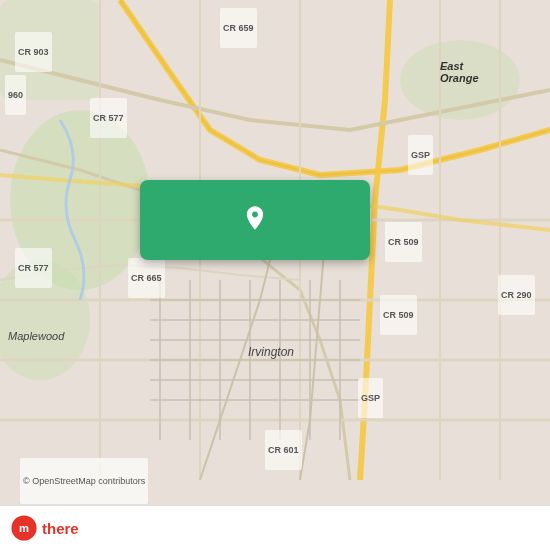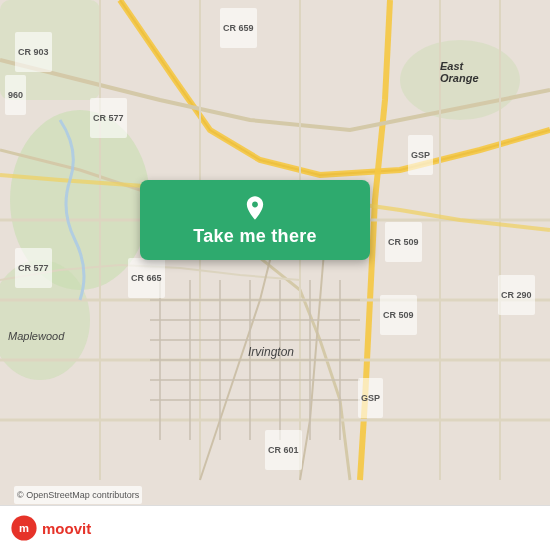--- a/index.html
+++ b/index.html
@@ -100,25 +100,25 @@
     #moovit-logo .moovit-name {
       font-size: 15px;
       font-weight: bold;
       color: #e63329;
     }
 
     
     #osm-attr {
       position: absolute;
       bottom: 46px;
-      left: 14px;
+      left: 20px;
       font-size: 9px;
       color: #555;
       background: rgba(255,255,255,0.7);
-      padding: 4px 3px;
+      padding: 18px 3px;
       border-radius: 2px;
     }
 
     
     .road-label {
       position: absolute;
       font-size: 9px;
       color: #555;
       font-weight: bold;
       background: rgba(255,255,255,0.6);
@@ -207,30 +207,29 @@
 
   <div class="place-label" style="left:440px; top:60px; font-size:11px; font-weight:bold; color:#333;">East<br>Orange</div>
   <div class="place-label" style="left:8px; top:330px; font-size:11px; color:#444;">Maplewood</div>
   <div class="place-label" style="left:248px; top:345px; font-size:12px; color:#444;">Irvington</div>
 
   <div id="cta-banner">
 
     <svg class="pin-icon" viewBox="0 0 24 24" fill="white" xmlns="http://www.w3.org/2000/svg">
       <path d="M12 2C8.13 2 5 5.13 5 9c0 5.25 7 13 7 13s7-7.75 7-13c0-3.87-3.13-7-7-7zm0 9.5c-1.38 0-2.5-1.12-2.5-2.5S10.62 6.5 12 6.5s2.5 1.12 2.5 2.5S13.38 11.5 12 11.5z"></path>
     </svg>
-    <span id="cta-label">Take me there</span>
   </div>
 
   <div id="osm-attr">
     <span>© OpenStreetMap contributors</span>
   </div>
 
   <div id="bottom-bar">
     <div id="moovit-logo">
 
       <svg class="moovit-icon" viewBox="0 0 40 40" xmlns="http://www.w3.org/2000/svg">
         <circle cx="20" cy="20" r="18" fill="#e63329"></circle>
         <text x="20" y="26" text-anchor="middle" fill="white" font-size="16" font-weight="bold" font-family="Arial">m</text>
       </svg>
-      <span class="moovit-name">moovit</span>
+      <span class="moovit-name">there</span>
     </div>
   </div>
 </div>
 
 </body></html>

